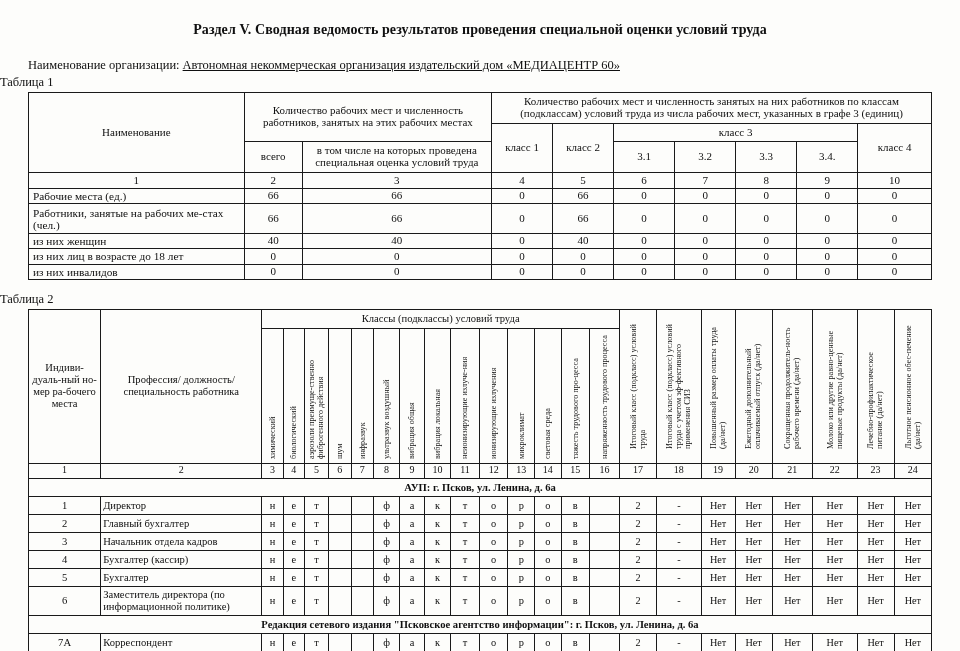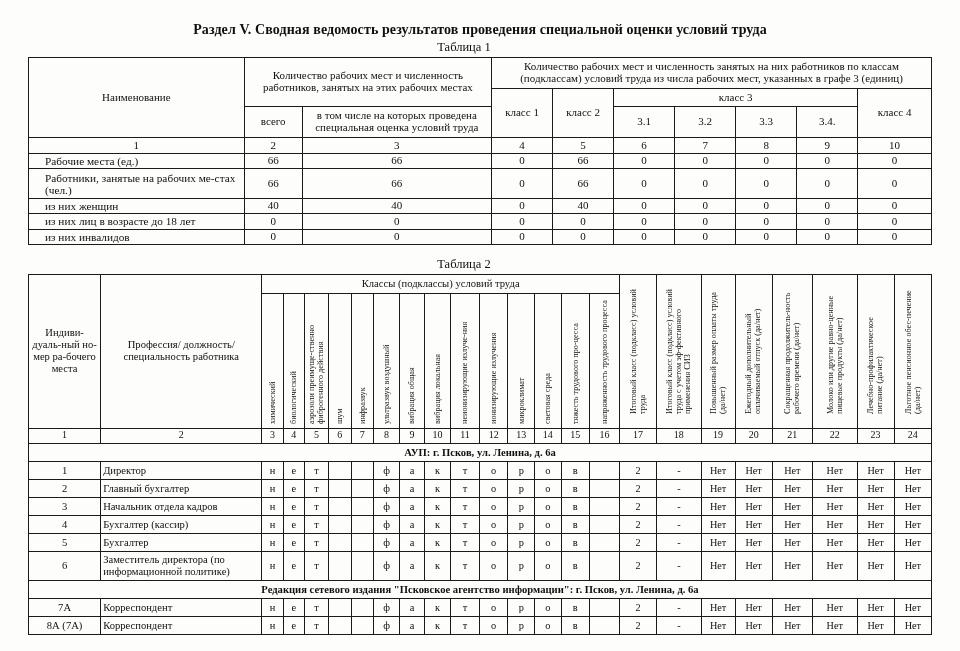--- a/index.html
+++ b/index.html
@@ -22,21 +22,21 @@
   }
   .org-line{
     font-size:12.5px;
     margin:20px 0 0 28px;
   }
   .org-line .org-name{
     text-decoration:underline;
     padding-left:3px;
   }
   .tbl-caption{
-    text-align:center;
+    text-align:left;
     font-size:12.5px;
     margin:2px 32px 2px 0;
   }
   .tbl-caption.t2{margin-top:12px;}
 
   table{
     border-collapse:collapse;
     table-layout:fixed;
     border:1px solid #1a1a1a;
   }
@@ -50,21 +50,21 @@
     line-height:1.08;
   }
 
   
   #table1{
     width:904px;
     margin:0 0 0 28px;
   }
   #table1 td{font-size:11px;}
   #table1 .hdr{height:18px;}
-  #table1 .nm{text-align:left;padding-left:16px;font-size:11.3px;}
+  #table1 .nm{text-align:left;padding-left:4px;font-size:11.3px;}
   #table1 .numrow td{font-size:11px;height:13px;}
   #table1 .tall{height:30px;margin-left:44px;}
 
   
   #table2{
     width:904px;
     margin:0 0 0 28px;
   }
   #table2 td{font-size:10.5px;}
   .vt{
@@ -99,20 +99,23 @@
   #table2 .letter{font-size:10.4px;}
   #table2 .val{font-size:10.2px;}
 </style>
 </head>
 <body>
 
 <div class="page">
 
   <div class="doc-title">Раздел V. Сводная ведомость результатов проведения специальной оценки условий труда</div>
 
+  <div class="org-line">
+    <span>Наименование организации:</span><span class="org-name">Автономная некоммерческая организация издательский дом «МЕДИАЦЕНТР 60»</span>
+  </div>
 
   <div class="tbl-caption">Таблица 1</div>
 
   <table id="table1">
     <colgroup>
       <col style="width:205px">
         <col style="width:55px">
         <col style="width:180px">
       <col style="width:58px">
         <col style="width:58px">

